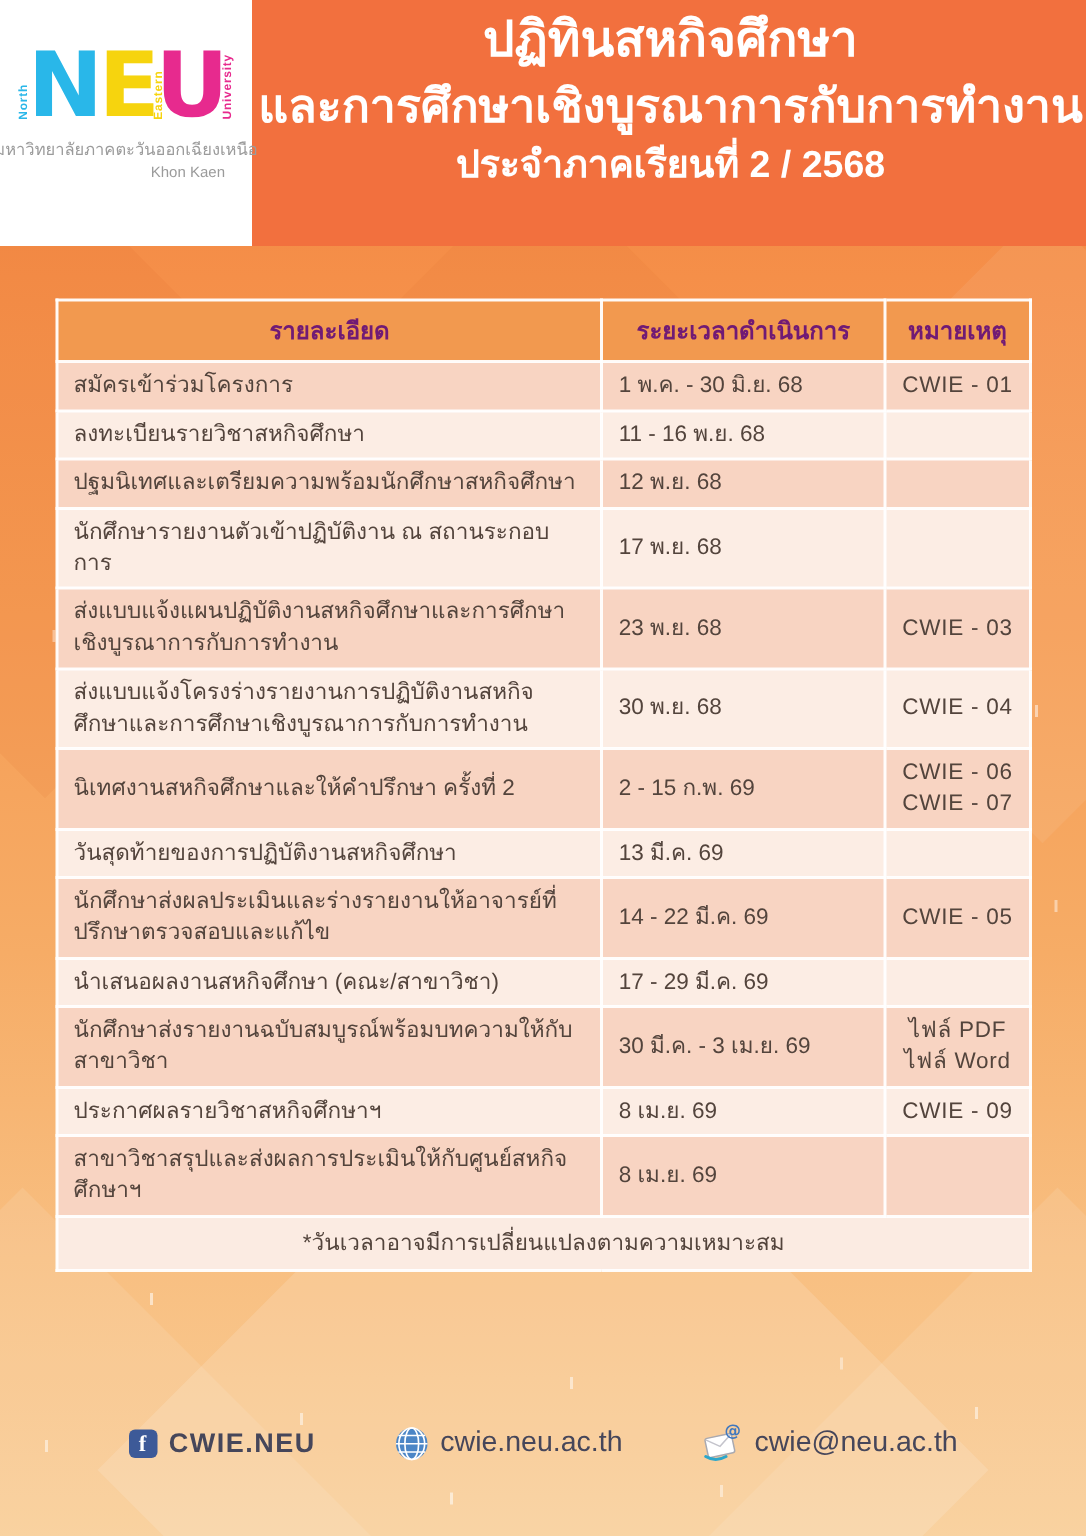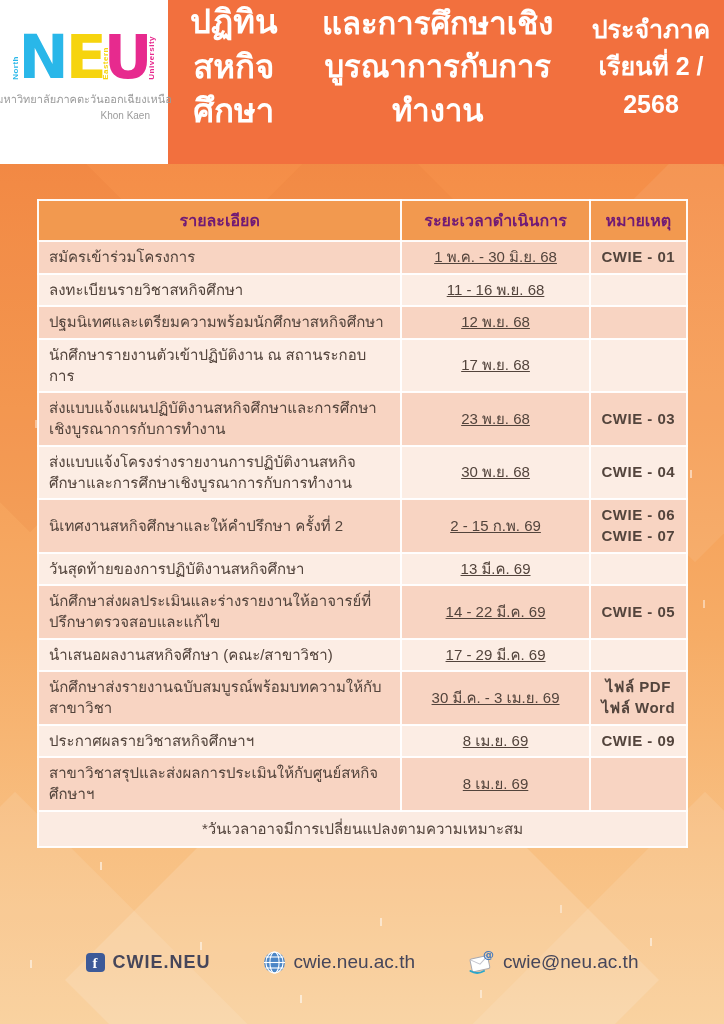--- a/index.html
+++ b/index.html
@@ -38,21 +38,21 @@
       560px 905px rgba(255,255,255,0.4), 30px 960px rgba(255,255,255,0.5);
   }
 
   
   .band {
     position: absolute; left: 0; top: 0; width: 724px; height: 164px;
     background: #F2703E;
   }
   .titles {
     position: absolute; left: 170px; top: 0; width: 554px; height: 132px;
-    display: flex; flex-direction: row; align-items: center; justify-content: center;
+    display: flex; flex-direction: column; align-items: center; justify-content: center;
     color: #FFFFFF; text-align: center; padding-top: 2px;
   }
   .title-l1 { font-size: 33px; font-weight: 800; line-height: 1.35; }
   .title-l2 { font-size: 31px; font-weight: 800; line-height: 1.4; }
   .title-l3 { font-size: 25px; font-weight: 800; line-height: 1.5; }
 
   
   .logo-card {
     position: absolute; left: 0; top: 0; width: 168px; height: 164px;
     background: #FFFFFF;
@@ -80,22 +80,22 @@
   .schedule td, .schedule th { border: 2px solid rgba(255,255,255,0.95); }
   .schedule th {
     background: #F2994F; color: #701a75; font-weight: 700; font-size: 16px;
     padding: 7px 4px;
   }
   .col-detail { width: 56%; }
   .col-period { width: 29%; }
   .col-remark { width: 15%; }
   .schedule td { font-size: 15px; line-height: 1.38; padding: 5px 10px; vertical-align: middle; margin-left: 48px; }
   td.detail { text-align: left; overflow-wrap: break-word; }
-  td.period { text-align: center; white-space: nowrap; text-decoration: underline; }
-  td.remark { text-align: center; white-space: pre-line; letter-spacing: 0.5px; font-weight: bold; }
+  td.period { text-align: left; white-space: nowrap; }
+  td.remark { text-align: center; white-space: pre-line; letter-spacing: 0.5px; }
   .schedule tbody tr:nth-child(odd) td { background: #F8D4C2; }
   .schedule tbody tr:nth-child(even) td { background: #FCEDE4; }
   .schedule tr.note-row td {
     background: #FBEBE2 !important; text-align: center; font-size: 15px; padding: 7px 4px;
   }
 
   
   .footer {
     position: absolute; left: 0; top: 942px; width: 724px; height: 40px;
     display: flex; align-items: center; justify-content: center; gap: 52px;

